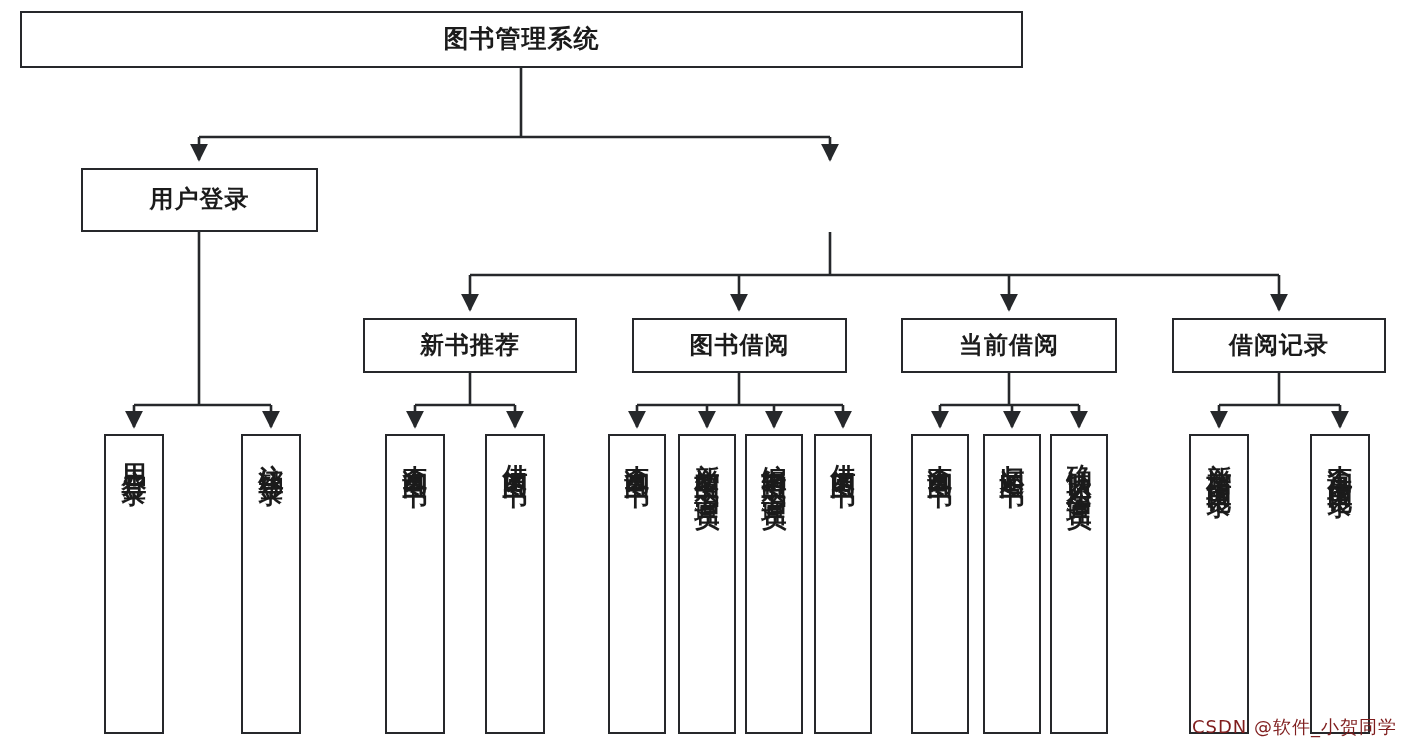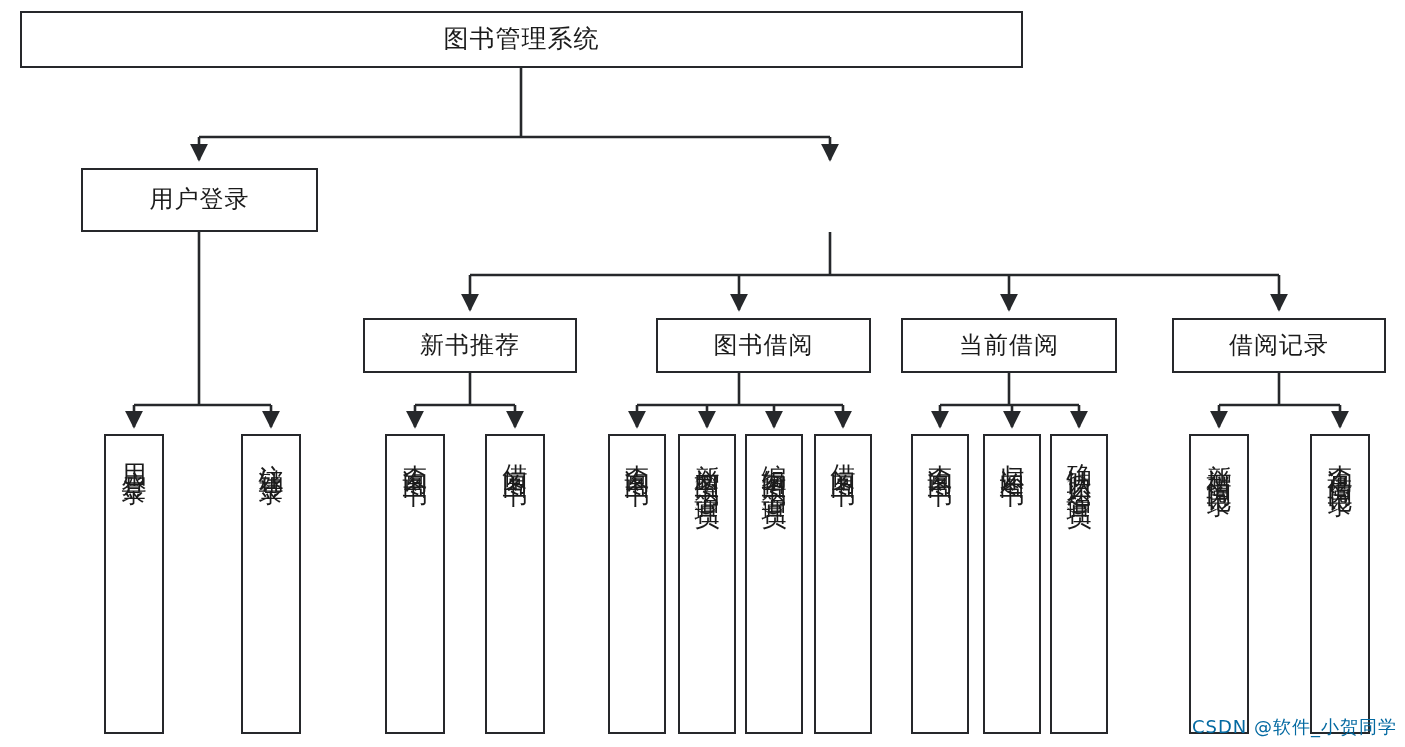--- a/index.html
+++ b/index.html
@@ -17,20 +17,21 @@
   .node{
     position:absolute;
     box-sizing:border-box;
     background:#ffffff;
     border:2px solid #26282b;
     display:flex;
     align-items:center;
     justify-content:center;
     color:#1b1b1b;
     z-index:2;
+    font-weight:bold;
   }
   .node .lbl{
     display:block;
     text-align:center;
     line-height:1.15;
     white-space:nowrap;
   }
 
   
   .node.horiz .lbl{font-size:24px;letter-spacing:1px;}
@@ -48,21 +49,21 @@
     font-size:25px;
     line-height:1.0;
     letter-spacing:6px;
     white-space:nowrap;
   }
 
   .watermark{
     position:absolute;
     right:8px;bottom:8px;
     font-size:18px;
-    color:#0369a1;
+    color:#7f1d1d;
     letter-spacing:1px;
     z-index:5;
     white-space:nowrap;
   }
 </style>
 </head>
 <body>
 
 <div id="canvas">
 
@@ -120,21 +121,21 @@
     <span class="lbl">图书管理系统</span>
   </div>
 
   <div class="node horiz" style="left: 81px; top: 168px; width: 237px; height: 64px;">
     <span class="lbl">用户登录</span>
   </div>
 
   <div class="node horiz" style="left: 363px; top: 318px; width: 214px; height: 55px; justify-content: center;">
     <span class="lbl">新书推荐</span>
   </div>
-  <div class="node horiz" style="left: 656px; top: 318px; width: 215px; height: 55px;">
+  <div class="node horiz" style="left: 632px; top: 318px; width: 215px; height: 55px;">
     <span class="lbl">图书借阅</span>
   </div>
   <div class="node horiz" style="left: 1172px; top: 318px; width: 214px; height: 55px;">
     <span class="lbl">借阅记录</span>
   </div>
   <div class="node horiz" style="left: 901px; top: 318px; width: 216px; height: 55px;">
     <span class="lbl">当前借阅</span>
   </div>
 
   <div class="node vert" style="left: 104px; top: 434px; width: 60px; height: 300px;">

